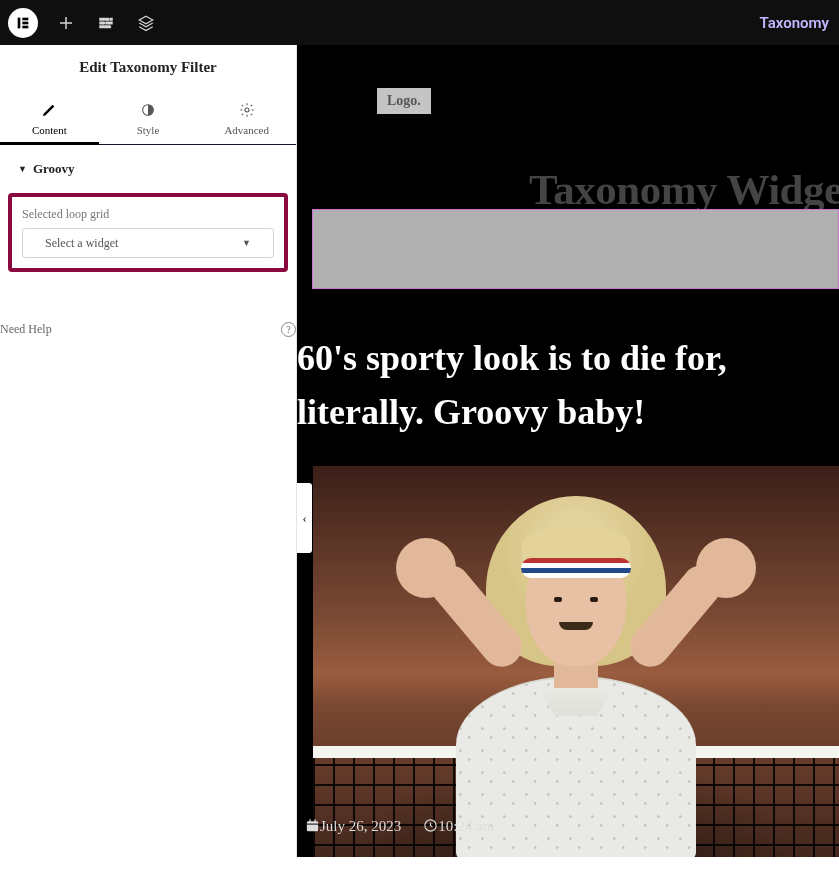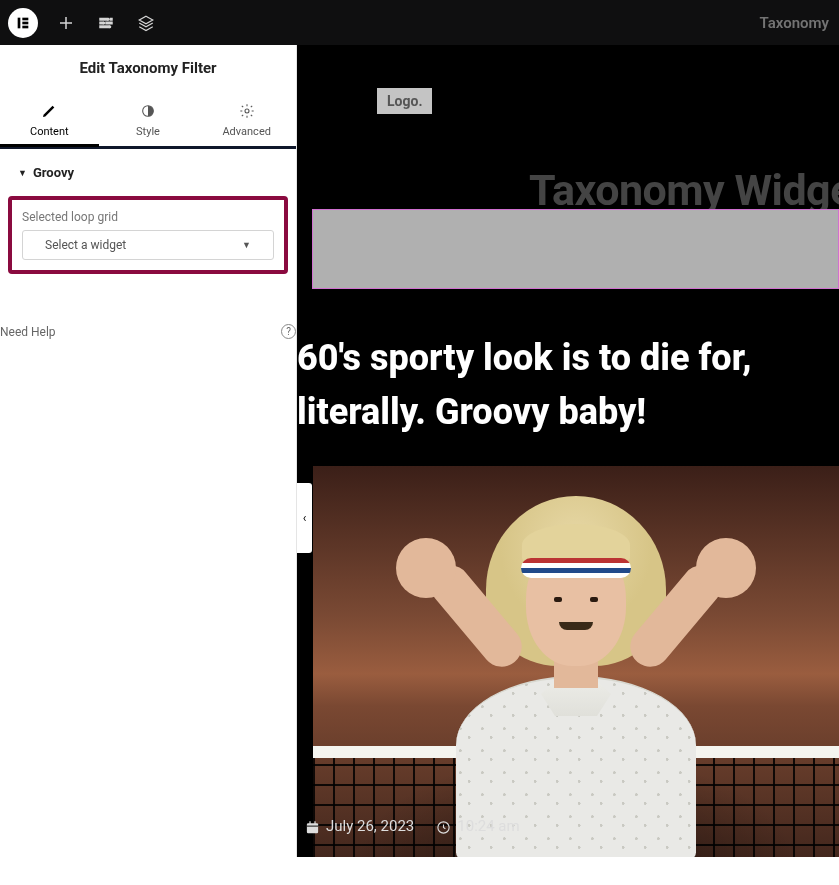--- a/index.html
+++ b/index.html
@@ -5,29 +5,29 @@
 * { box-sizing: border-box; margin: 0; padding: 0; }
 html, body { width: 839px; height: 885px; font-family: -apple-system, BlinkMacSystemFont, "Segoe UI", Roboto, Arial, sans-serif; overflow: hidden; background:#fff; }
 
 
 .topbar { display:flex; align-items:center; height:45px; background:#0f0f10; color:#e0e0e0; }
 .topbar-left { display:flex; align-items:center; gap:0; padding:0 8px; }
 .top-icon { width:40px; height:45px; display:flex; align-items:center; justify-content:center; color:#d5d5d5; cursor:pointer; }
 .top-icon svg { width:18px; height:18px; }
 .logo-circle { width:30px; height:30px; border-radius:50%; background:#fff; display:flex; align-items:center; justify-content:center; margin-right:8px; }
 .logo-circle svg { width:16px; height:16px; }
-.topbar-right { margin-left:auto; padding-right:10px; color:#737373; font-size:15px; font-weight:600; }
-
-
-.main { display:flex; height:812px; }
+.topbar-right { margin-left:auto; padding-right:10px; color:#c4b5fd; font-size:15px; font-weight:600; }
+
+
+.main { display:flex; height:812px;font-family:Liberation Serif, serif; }
 .sidebar { width:297px; background:#fff; border-right:1px solid #e5e5e5; display:flex; flex-direction:column; }
 .panel-title { text-align:center; font-size:15px; font-weight:700; color:#222; padding:14px 0 16px; }
 
 
-.editor-tabs { display:flex; border-bottom:3px solid #0f172a;text-align:right; }
+.editor-tabs { display:flex; border-bottom:1px solid #0f172a;text-align:right; }
 .editor-tab { flex:1; display:flex; flex-direction:column; align-items:center; gap:6px; padding:10px 0 8px; cursor:pointer; color:#555; font-size:11px; position:relative; }
 .editor-tab svg { width:16px; height:16px; }
 .editor-tab.active { color:#000; }
 .editor-tab.active::after { content:""; position:absolute; left:0; right:0; bottom:-1px; height:3px; background:#000; }
 
 
 .section-header { display:flex; align-items:center; gap:6px; padding:16px 18px 10px; font-size:13px; font-weight:700; color:#222; cursor:pointer; }
 .section-header .tri { font-size:9px; }
 
 
@@ -93,21 +93,21 @@
 .eyeL,.eyeR { position:absolute; bottom:264px; width:8px; height:5px; background:#2a1a10; border-radius:2px; }
 .eyeL{ left:calc(50% - 22px);} .eyeR{ left:calc(50% + 14px);}
 .arm { position:absolute; width:120px; height:40px; background:#e2b89a; border-radius:22px; }
 .armL { bottom:230px; left:20px; transform:rotate(50deg); }
 .armR { bottom:230px; right:20px; transform:rotate(-50deg); }
 .elbowL,.elbowR { position:absolute; width:60px; height:60px; background:#e2b89a; border-radius:50%; }
 .elbowL { bottom:268px; left:0; } .elbowR { bottom:268px; right:0; }
 
 
 .meta { position:absolute; bottom:22px; left:8px; display:flex; align-items:center; gap:22px; font-size:15px; color:#ddd; }
-.meta .item { display:flex; align-items:flex-end; gap:6px; }
+.meta .item { display:flex; align-items:flex-start; }
 .meta svg { width:15px; height:15px; fill:#ddd; }
 </style>
 </head>
 <body>
 
 <div class="topbar">
   <div class="topbar-left">
     <div class="logo-circle">
       <svg viewBox="0 0 24 24">
           <rect x="4" y="4" width="4" height="16" fill="#000"></rect>

